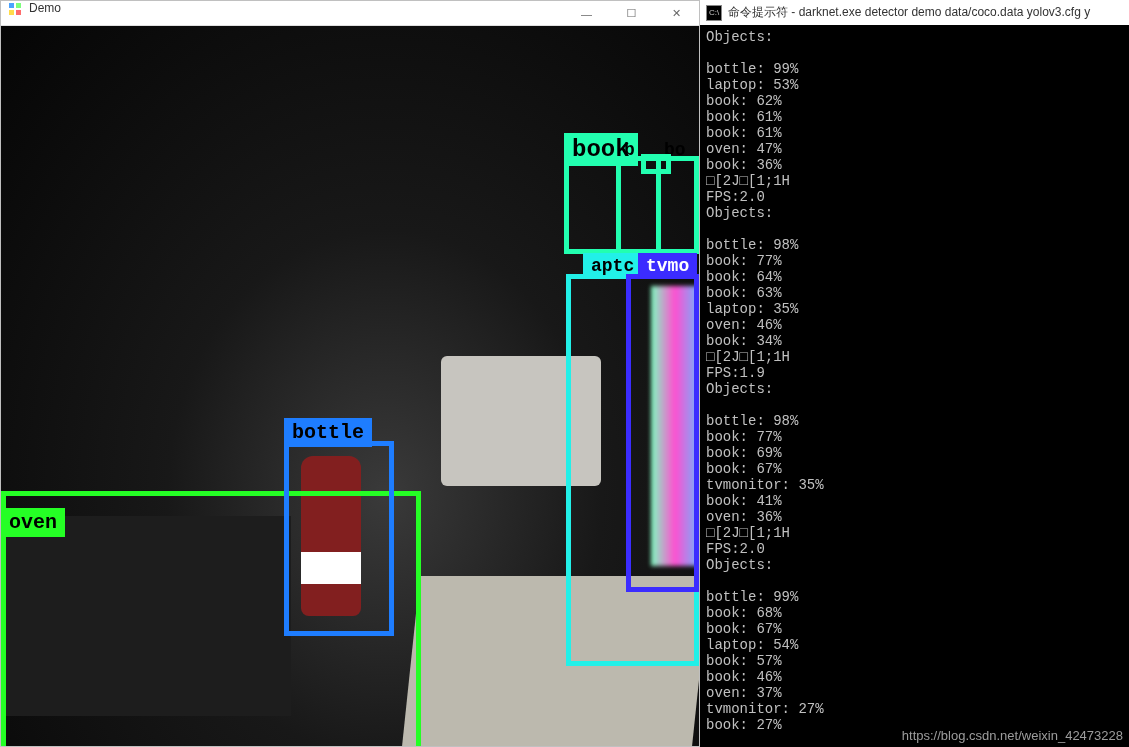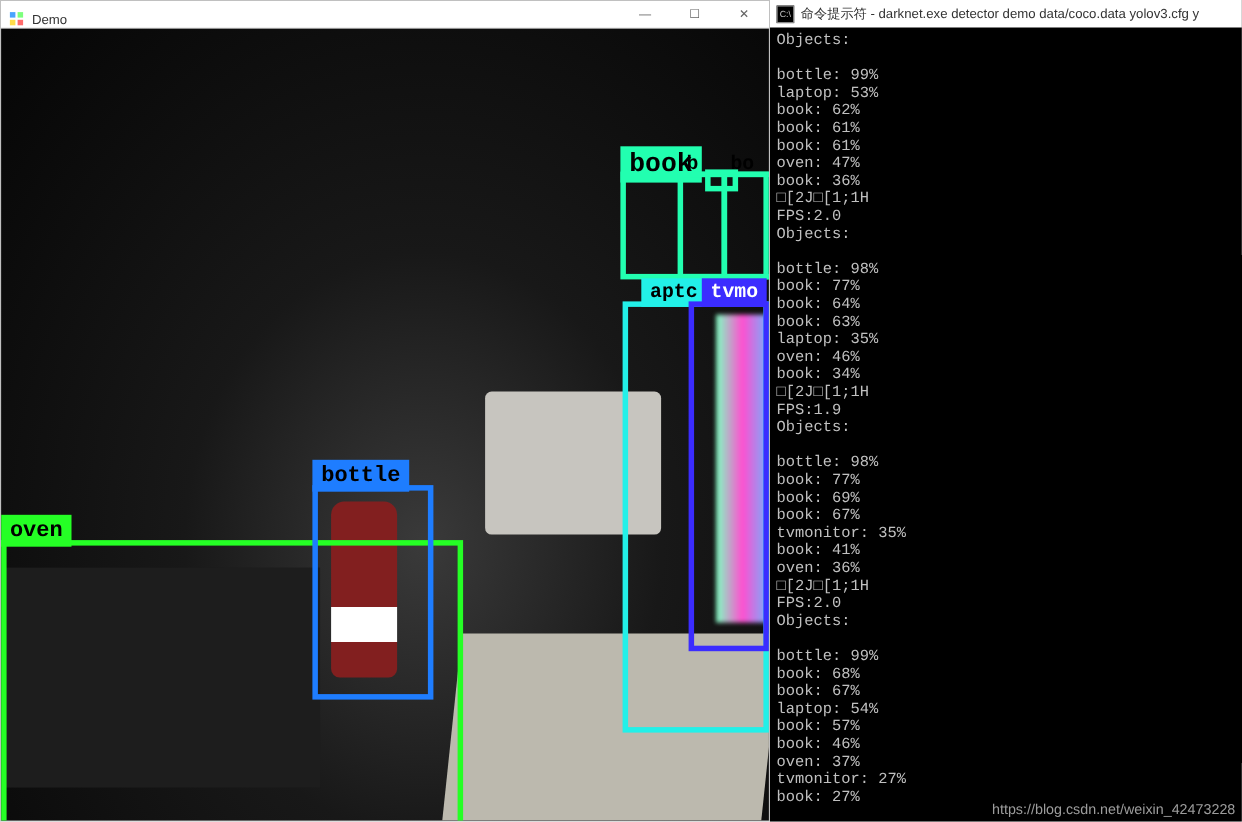--- a/index.html
+++ b/index.html
@@ -15,21 +15,21 @@
   .demo-window {
     position: absolute;
     left: 0; top: 0;
     width: 700px; height: 747px;
     background: #fff;
     border: 1px solid #c0c0c0;
   }
   .demo-titlebar {
     height: 25px;
     display: flex;
-    align-items: flex-end;
+    align-items: flex-start;
     background: #fff;
     border-bottom: 1px solid #e0e0e0;
     font-size: 12px;
     color: #333;
   }
   .demo-titlebar .icon {
     width: 16px; height: 16px;
     margin: 0 6px;
     display: inline-flex;
     align-items: center; justify-content: center;
@@ -82,21 +82,21 @@
     top: -28px; left: -5px;
     padding: 3px 8px;
     font-family: "Courier New", monospace;
     font-weight: 700;
     font-size: 20px;
     color: #000;
     white-space: nowrap;
   }
   
   .bb-oven   { left:0;   top:465px; width:420px; height:275px; border-color:#25ff25; }
-  .bb-oven .lbl { background:#25ff25; }
+  .bb-oven .lbl { background:#25ff25;margin-top:40px; }
   .bb-bottle { left:283px; top:415px; width:110px; height:195px; border-color:#1e7dff; }
   .bb-bottle .lbl { background:#1e7dff; }
   .bb-laptop-cyan { left:565px; top:248px; width:133px; height:392px; border-color:#22f0e8; }
   .bb-laptop-cyan .lbl { background:#22f0e8; font-size:18px; left:0; top:-26px;margin-left:12px; }
   .bb-tvm    { left:625px; top:248px; width:73px; height:318px; border-color:#3b2cff; }
   .bb-tvm .lbl { background:#3b2cff; color:#fff; font-size:18px; top:-26px;margin-left:12px; }
   .bb-book1  { left:563px; top:130px; width:135px; height:98px; border-color:#22ffb0; }
   .bb-book1 .lbl { background:#22ffb0; font-size:24px; }
   .bb-book2  { left:615px; top:130px; width:45px;  height:98px; border-color:#22ffb0; }
   .bb-book3  { left:655px; top:130px; width:43px;  height:98px; border-color:#22ffb0;padding-left:39px; }

